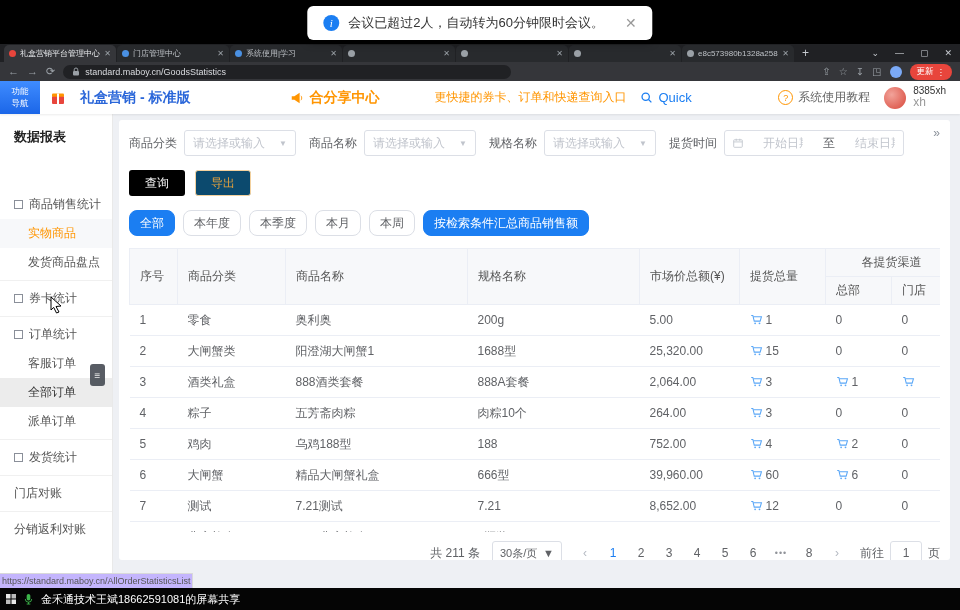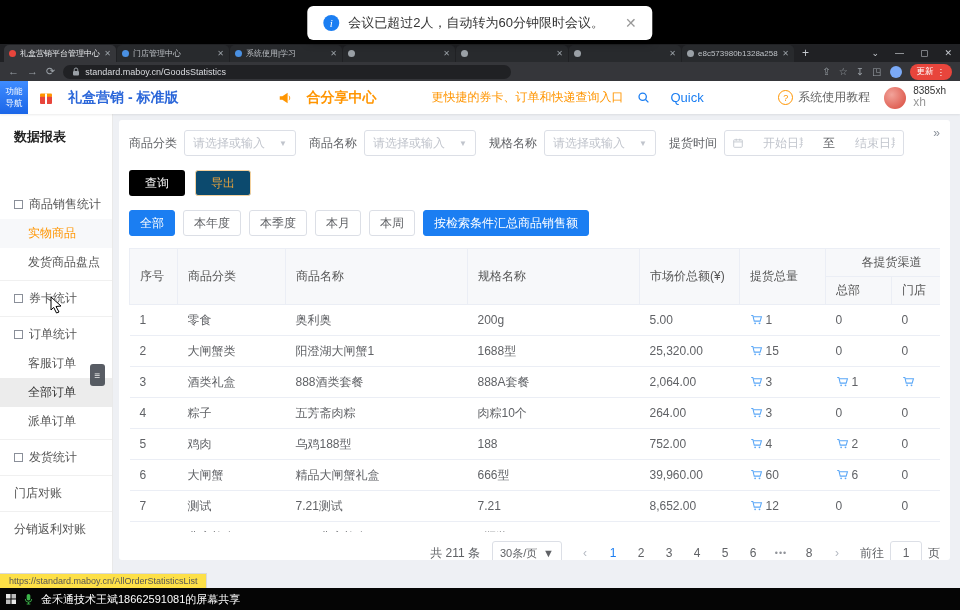--- a/index.html
+++ b/index.html
@@ -26,26 +26,26 @@
   .navic{color:#9aa0a6;font-size:11px;line-height:1}
   .urlpill{width:430px;height:14px;border-radius:7px;background:#202124;color:#dadce0;font-size:9px;display:flex;align-items:center;gap:5px;padding:0 9px}
   .abspacer{flex:1}
   .aric{color:#9aa0a6;font-size:10px}
   .profile{width:12px;height:12px;border-radius:50%;background:#7baaf7}
   .update{background:#e8453c;color:#fff;font-size:8.5px;border-radius:8px;padding:2px 7px;display:flex;align-items:center;gap:3px;white-space:nowrap}
 
   
   .webpage{flex:1;background:#eef0f4;position:relative;display:flex;flex-direction:column;overflow:hidden}
   .apphead{height:33px;background:#fff;display:flex;align-items:center;box-shadow:0 1px 2px rgba(0,0,0,.08);position:relative;z-index:2;flex:0 0 auto}
-  .navtoggle{width:28px;height:100%;background:linear-gradient(180deg,#3f8cff,#1b66e8);color:#fff;font-size:8.5px;display:flex;flex-direction:column;align-items:center;justify-content:center;line-height:1.3;cursor:pointer;flex:0 0 auto}
+  .navtoggle{width:40px;height:100%;background:linear-gradient(180deg,#3f8cff,#1b66e8);color:#fff;font-size:8.5px;display:flex;flex-direction:column;align-items:center;justify-content:center;line-height:1.3;cursor:pointer;flex:0 0 auto}
   .brand{display:flex;align-items:center;gap:14px;margin-left:10px}
   .brand .bt{font-size:14px;font-weight:bold;color:#2a66d9;white-space:nowrap}
-  .sharecenter{display:flex;align-items:center;gap:14px;margin-left:100px;color:#ff9500;font-weight:bold;font-size:14px;white-space:nowrap}
+  .sharecenter{display:flex;align-items:center;gap:5px;margin-left:100px;color:#ff9500;font-weight:bold;font-size:14px;white-space:nowrap}
   .promo{margin-left:55px;color:#ff9500;font-size:12px;white-space:nowrap}
-  .quick{display:flex;align-items:center;gap:20px;margin-left:14px;color:#1b7ef2;font-size:13px}
+  .quick{display:flex;align-items:center;gap:5px;margin-left:14px;color:#1b7ef2;font-size:13px}
   .help{display:flex;align-items:center;gap:5px;color:#666;font-size:12px;margin-left:auto;white-space:nowrap}
   .help .q{width:13px;height:13px;border-radius:50%;border:1px solid #ff9500;color:#ff9500;font-size:9px;display:flex;align-items:center;justify-content:center}
   .avatar{width:22px;height:22px;border-radius:50%;background:radial-gradient(circle at 35% 35%,#f2a39a,#d8473a);margin:0 7px 0 14px;flex:0 0 auto}
   .uname{font-size:10px;color:#333;line-height:1.15;margin-right:14px}
   .uname .sub{font-size:12px;color:#999}
 
   .appbody{flex:1;display:flex;overflow:hidden;position:relative}
   
   .sidebar{width:112px;background:#fff;border-right:1px solid #e9e9e9;flex:0 0 auto;overflow:hidden}
   .sbtitle{font-size:13px;font-weight:bold;color:#222;padding:14px 14px 44px}
@@ -67,21 +67,21 @@
   .fsel{width:112px;height:26px;border:1px solid #dcdfe6;border-radius:3px;display:flex;align-items:center;justify-content:space-between;padding:0 8px;box-sizing:border-box;background:#fff;cursor:pointer}
   .ph{font-size:12px;color:#c0c4cc;white-space:nowrap;overflow:hidden}
   .caret{color:#c0c4cc;font-size:8px}
   .fdate{width:180px;height:26px;border:1px solid #dcdfe6;border-radius:3px;display:flex;align-items:center;gap:20px;padding:0 8px;box-sizing:border-box;cursor:pointer}
   .fdate .mid{font-size:12px;color:#606266}
   .btnrow{display:flex;align-items:center;gap:10px;margin-top:14px}
   .btn{font-size:12px;border-radius:3px;padding:6px 15px;cursor:pointer;border:1px solid transparent;line-height:1}
   .btn.primary{background:#000000;color:#fff}
   .btn.warn{background:#0c4a6e;color:#e6a23c;border-color:#f3d19e}
   .tabrow{display:flex;align-items:center;gap:8px;margin-top:14px}
-  .qtab{font-size:12px;height:24px;padding:0 10px;display:flex;align-items:center;border:1px solid #dcdfe6;border-radius:3px;color:#606266;background:#fff;cursor:pointer;white-space:nowrap}
+  .qtab{font-size:12px;height:24px;padding:0 10px;display:flex;align-items:center;border:1px solid #dcdfe6;border-radius:8px;color:#606266;background:#fff;cursor:pointer;white-space:nowrap}
   .qtab.active{background:#1b7ef2;border-color:#1b7ef2;color:#fff}
 
   
   .twrap{margin-top:12px;overflow:hidden;height:284px}
   table.grid{border-collapse:collapse;table-layout:fixed;width:828px;font-size:12px;color:#606266}
   .grid th{background:#f7f8fa;font-weight:normal;color:#555;border:1px solid #ebeef5;text-align:left;padding:0 0 0 10px;height:27px;overflow:hidden;white-space:nowrap}
   .grid th.grp{text-align:center;padding:0}
   .grid td{border-bottom:1px solid #ebeef5;padding:0 0 0 10px;height:30px;overflow:hidden;white-space:nowrap}
   .cart{width:13px;height:13px;vertical-align:-2px;margin-right:3px}
 
@@ -91,21 +91,21 @@
   .psize span{font-size:11px;color:#606266}
   .pgbtns{display:flex;align-items:center;gap:6px}
   .pg{min-width:18px;height:22px;display:flex;align-items:center;justify-content:center;cursor:pointer;color:#606266;padding:0 2px}
   .pg.active{color:#1b7ef2}
   .pg.arrow{color:#b4b9c2}
   .pg.dots{color:#909399;letter-spacing:1px;font-size:9px}
   .goto{display:flex;align-items:center;gap:6px}
   .goto input{width:30px;height:22px;border:1px solid #dcdfe6;border-radius:3px;text-align:center;font-size:12px;color:#606266;padding:0;font-family:inherit}
 
   
-  .statuschip{position:absolute;left:0;bottom:0;background:#fde047;border:1px solid #d9d9d9;border-left:none;border-bottom:none;font-size:9px;color:#555;padding:2px 9px;z-index:6;white-space:nowrap}
+  .statuschip{position:absolute;left:0;bottom:0;background:#c4b5fd;border:1px solid #d9d9d9;border-left:none;border-bottom:none;font-size:9px;color:#555;padding:2px 2px;z-index:6;white-space:nowrap}
   .sharebar{position:absolute;left:0;right:0;bottom:0;height:22px;background:#050505;display:flex;align-items:center;gap:7px;padding-left:6px;color:#fff;font-size:11px}
   .cursor{position:absolute;left:50px;top:296px;z-index:60;pointer-events:none}
 </style>
 </head>
 <body>
 
 <div class="screen">
 
   <div class="toast">
     <span class="info">i</span>

